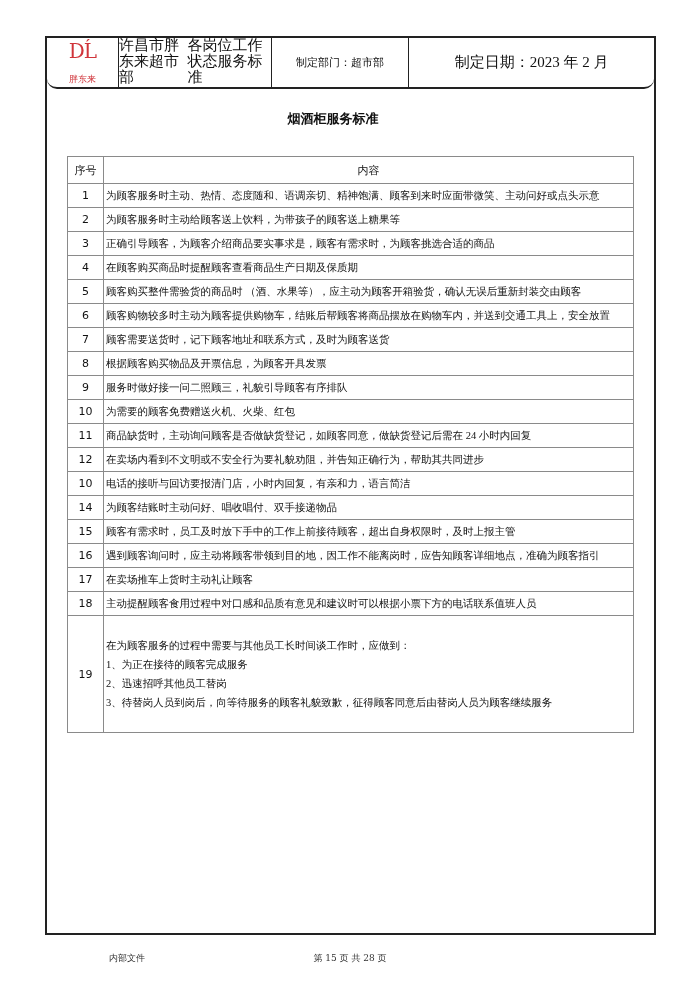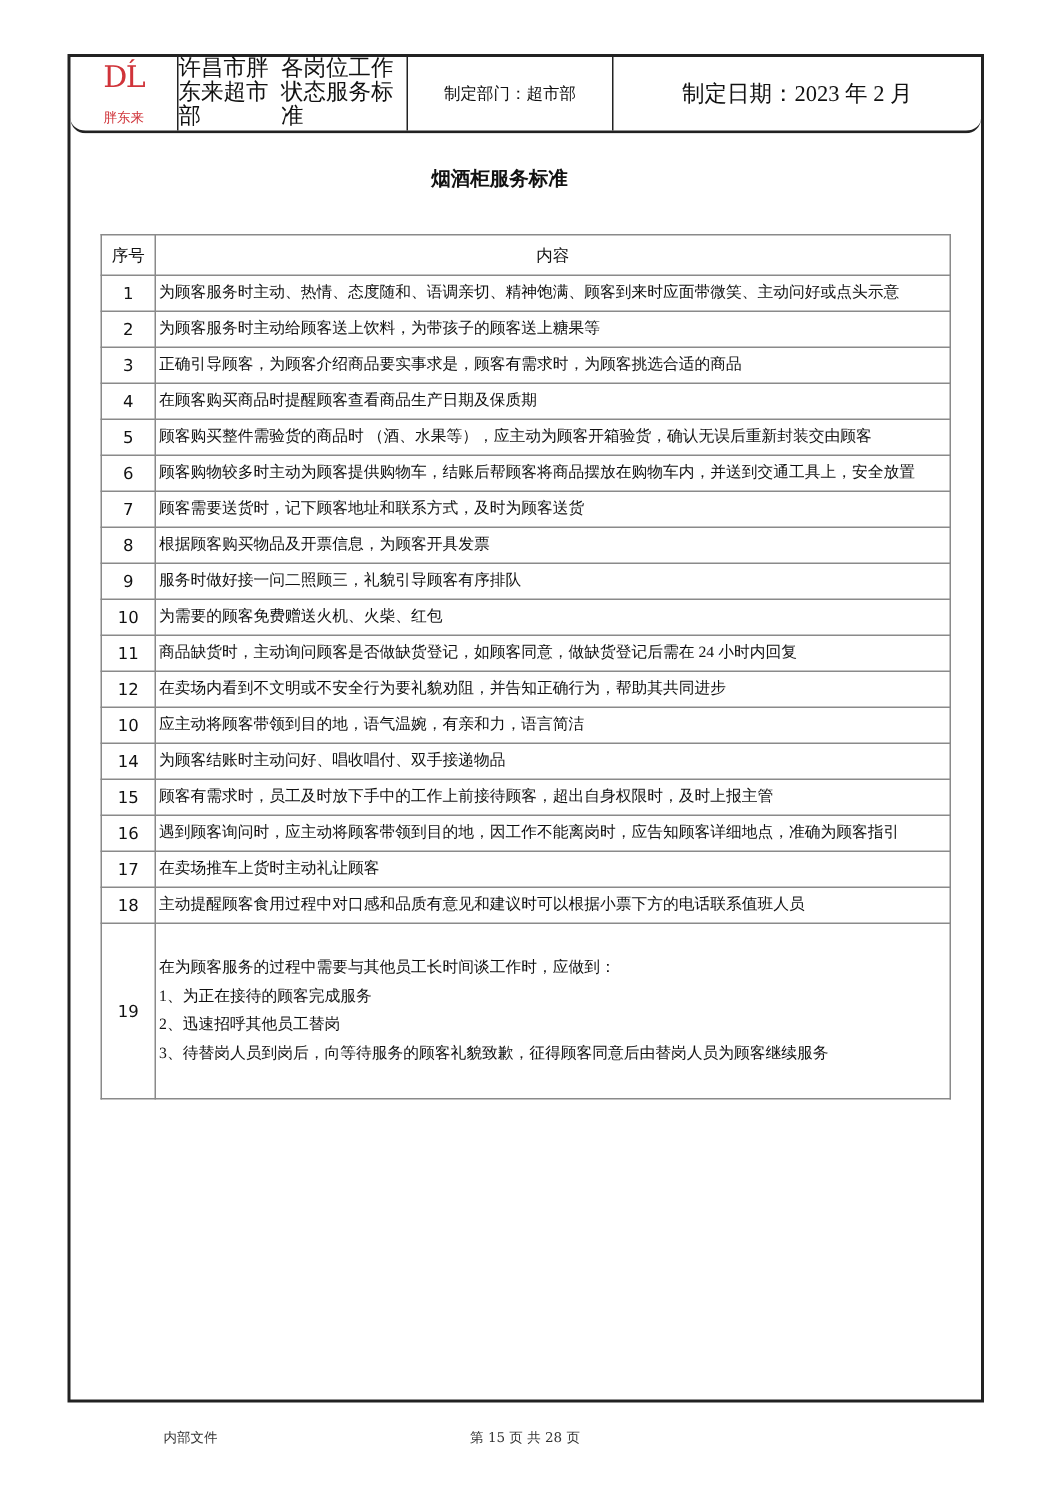--- a/index.html
+++ b/index.html
@@ -95,21 +95,21 @@
         <tr>
           <td class="idx">11</td>
           <td class="content">商品缺货时，主动询问顾客是否做缺货登记，如顾客同意，做缺货登记后需在 24 小时内回复</td>
         </tr>
         <tr>
           <td class="idx">12</td>
           <td class="content">在卖场内看到不文明或不安全行为要礼貌劝阻，并告知正确行为，帮助其共同进步</td>
         </tr>
         <tr>
           <td class="idx">10</td>
-          <td class="content">应主动将顾客带领到目的地，语气温婉，有亲和力，语言简洁</td>
+          <td class="content">电话的接听与回访要报清门店，小时内回复，有亲和力，语言简洁</td>
         </tr>
         <tr>
           <td class="idx">14</td>
           <td class="content">为顾客结账时主动问好、唱收唱付、双手接递物品</td>
         </tr>
         <tr>
           <td class="idx">15</td>
           <td class="content">顾客有需求时，员工及时放下手中的工作上前接待顾客，超出自身权限时，及时上报主管</td>
         </tr>
         <tr>

